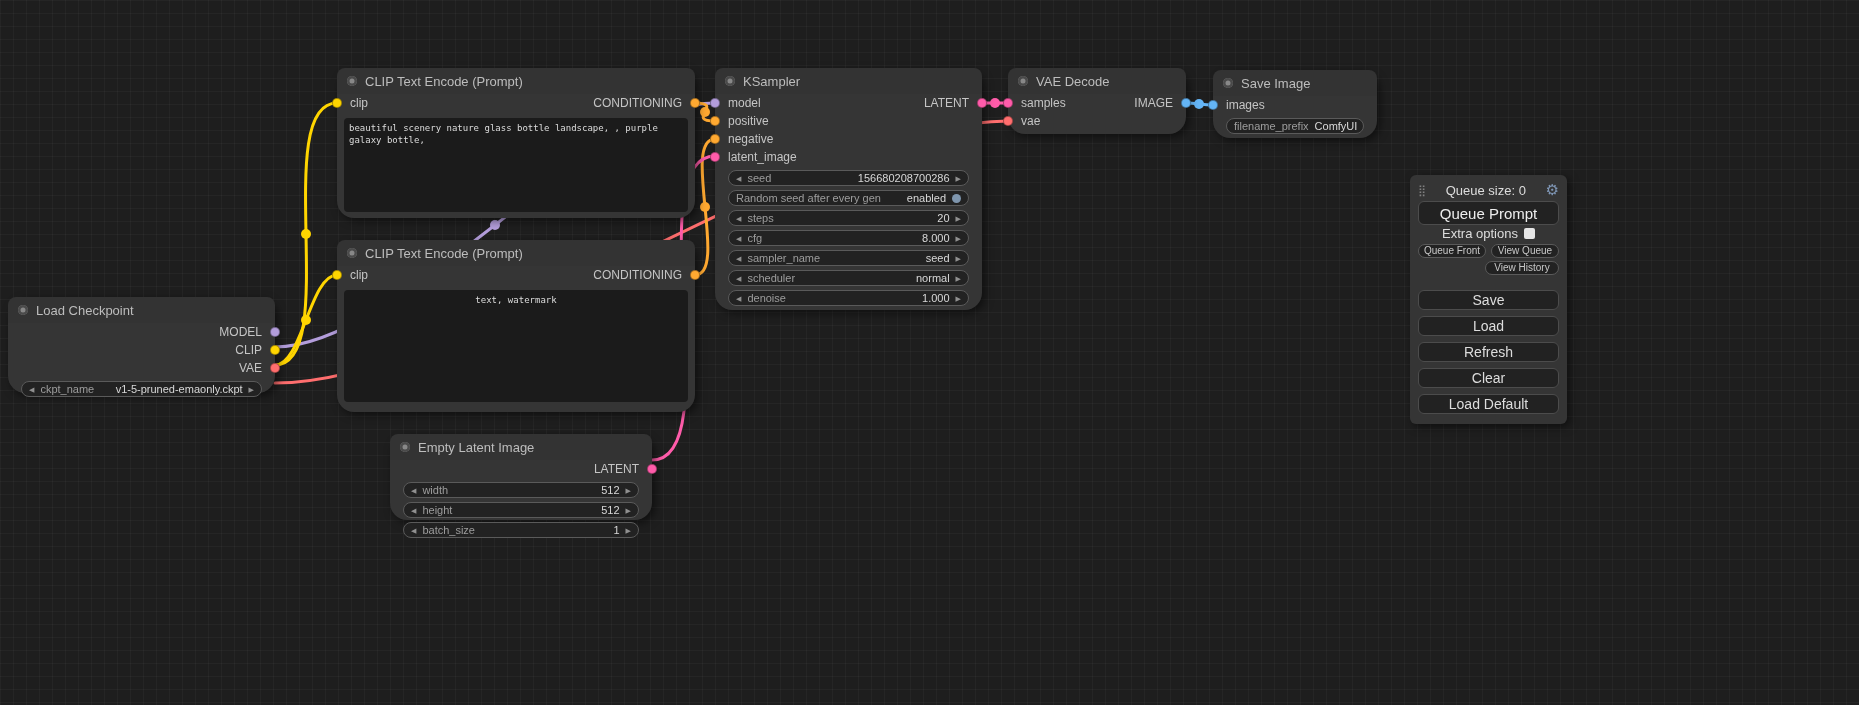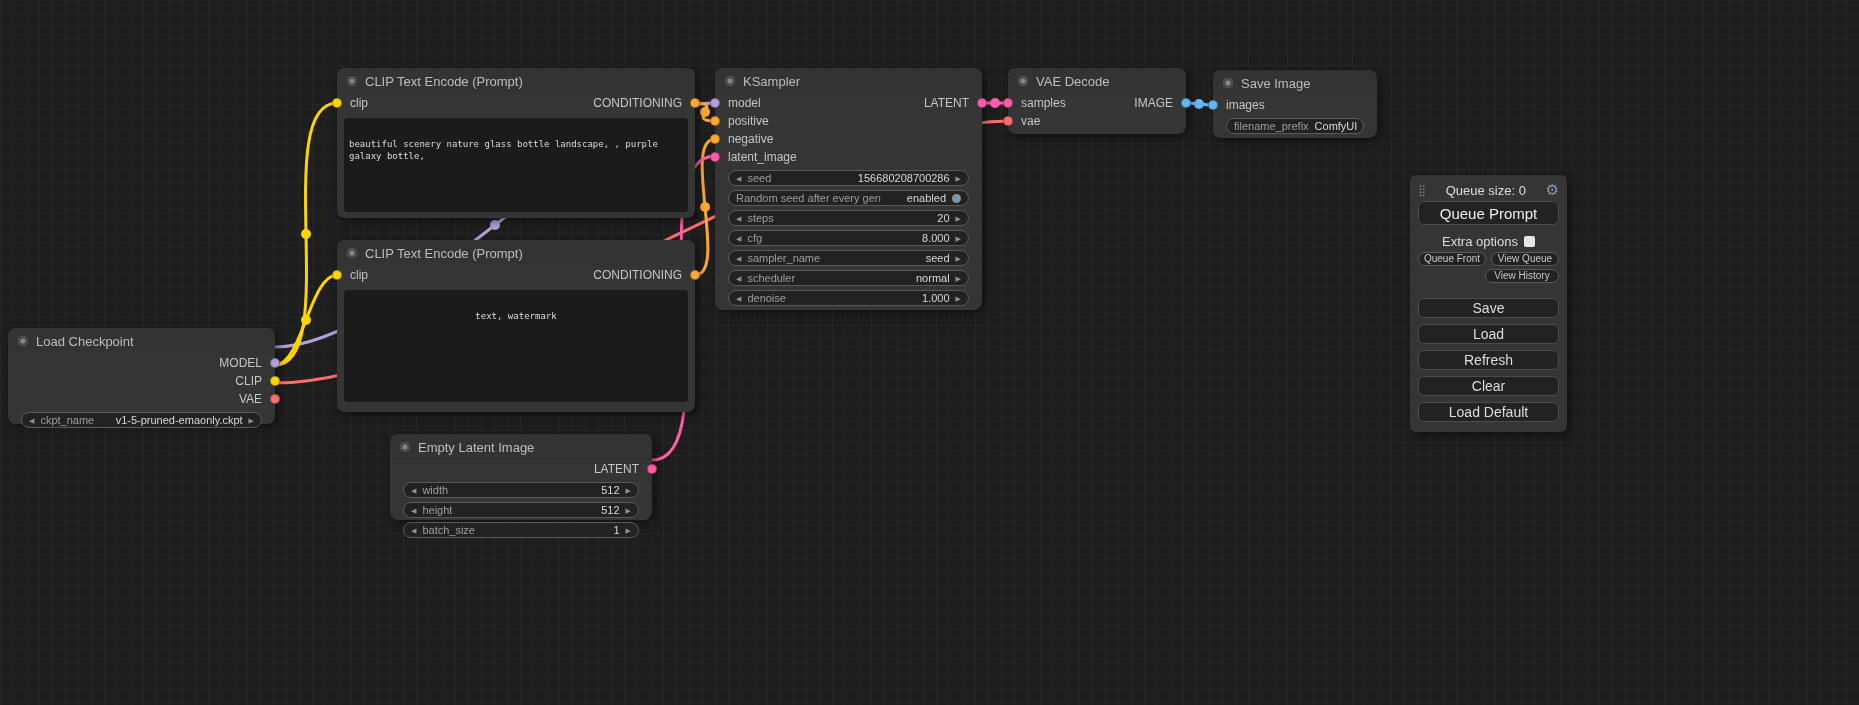--- a/index.html
+++ b/index.html
@@ -12,21 +12,21 @@
       linear-gradient(90deg, rgba(255,255,255,0.030) 1px, transparent 1px);
     background-size:13px 13px;
     font-family:"Liberation Sans", sans-serif;
     color:#cccccc;
   }
   #wires { position:absolute; left:0; top:0; z-index:1; }
 
   .node {
     position:absolute; z-index:2;
     background:#353535;
-    border-radius:8px;
+    border-radius:17px;
     box-shadow:3px 3px 9px rgba(0,0,0,0.5);
   }
   .node-title {
     height:26px;
     background:#333333;
     border-radius:8px 8px 0 0;
     color:#bdbdbd;
     font-size:13px;
     display:flex; align-items:center; gap:8px;
     padding-left:10px;
@@ -63,21 +63,21 @@
   }
   .warrow { color:#909090; font-size:7px; line-height:1; flex:0 0 auto; }
   .wlabel { color:#9d9d9d; white-space:nowrap; }
   .wvalue { margin-left:auto; color:#d8d8d8; white-space:nowrap; }
   .toggle-dot { width:9px; height:9px; border-radius:50%; background:#7e95ad; flex:0 0 auto; }
 
   .prompt-box {
     margin:6px 7px 0 7px;
     background:#1b1b1b;
     border-radius:4px;
-    padding:20px 5px;
+    padding:4px 5px;
     font-family:"DejaVu Sans Mono", monospace;
     font-size:9px; line-height:1.35;
     color:#dcdcdc;
     white-space:pre-wrap; word-break:break-word;
     overflow:hidden;
   }
   .prompt-box.h1 { height:94px; }
   .prompt-box.h2 { height:112px;text-align:center; }
 
   #queue-panel {
@@ -85,21 +85,21 @@
     background:#353535; border-radius:6px;
     box-shadow:3px 3px 9px rgba(0,0,0,0.5);
     padding:6px 8px 10px 8px;
     display:flex; flex-direction:column;
   }
   .qp-header { display:flex; align-items:center; height:18px; margin-bottom:2px; }
   .qp-drag  { color:#808080; font-size:11px; }
   .qp-title { flex:1; text-align:center; font-size:13px; color:#dddddd; }
   .qp-gear  { color:#7f96b5; font-size:15px; cursor:pointer; }
   .qp-big {
-    height:24px; margin-bottom:8px;
+    height:24px; margin-bottom:0;
     background:#222222; color:#eeeeee;
     border:1px solid #4c4c4c; border-radius:6px;
     font-family:inherit; font-size:15px; cursor:pointer;
   }
   .qp-extra {
     height:16px; margin-bottom:3px;
     display:flex; align-items:center; justify-content:center; gap:6px;
     font-size:13px; color:#dddddd;
   }
   .qp-checkbox { width:11px; height:11px; background:#e6e6e6; border-radius:2px; cursor:pointer; }
@@ -143,21 +143,21 @@
       <circle cx="306" cy="320" r="5" fill="#ffd500"></circle>
       <circle cx="642" cy="252" r="5" fill="#ff6e6e"></circle>
       <circle cx="705" cy="112" r="5" fill="#ffa931"></circle>
       <circle cx="705" cy="207" r="5" fill="#ffa931"></circle>
       <circle cx="684" cy="308" r="5" fill="#ff5caa"></circle>
       <circle cx="995" cy="103" r="5" fill="#ff5caa"></circle>
       <circle cx="1199" cy="104" r="5" fill="#64b5f6"></circle>
     </g>
   </svg>
 
-  <div class="node" style="left:8px; top:328px; width:267px; height:96px">
+  <div class="node" style="left:8px; top:297px; width:267px; height:96px">
     <div class="node-title">
       <span class="collapse-dot"></span>
       <span>Load Checkpoint</span>
     </div>
     <div class="slot-row">
       <span class="out-label">MODEL</span>
       <span class="port p-model right"></span>
     </div>
     <div class="slot-row">
       <span class="out-label">CLIP</span>

